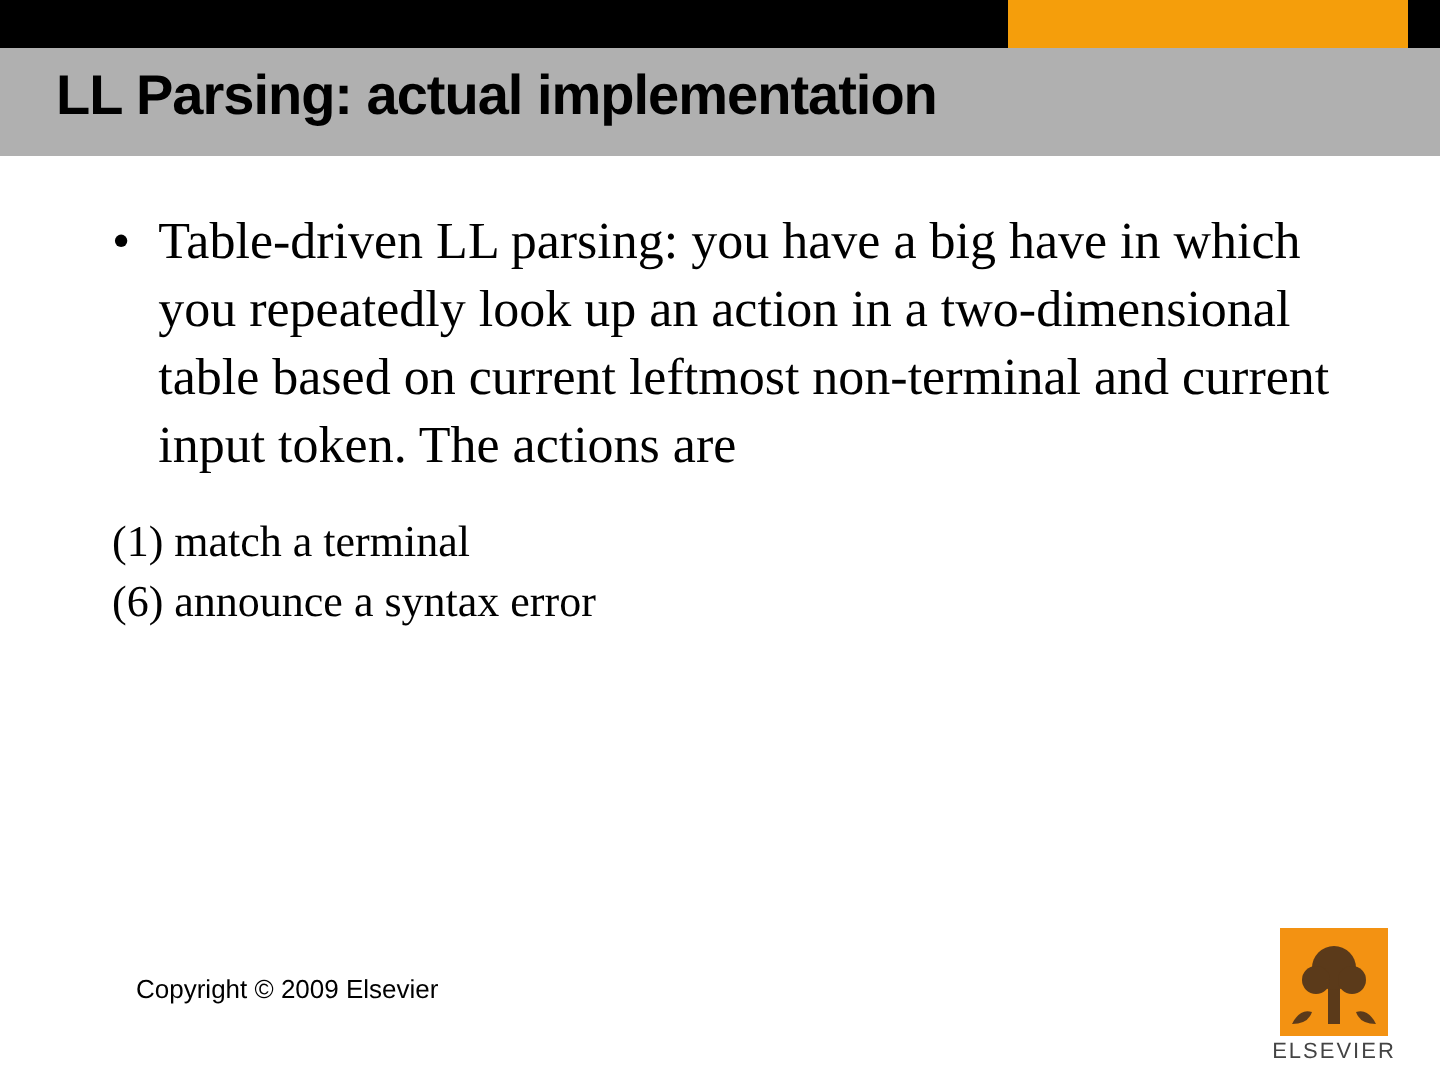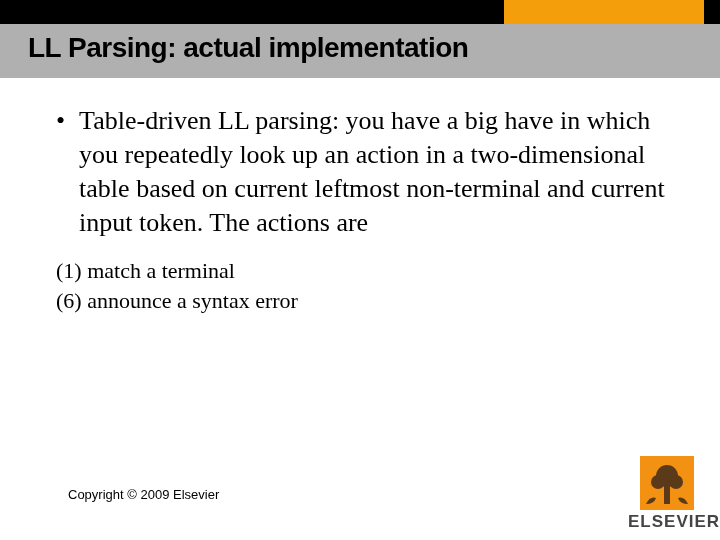--- a/index.html
+++ b/index.html
@@ -19,21 +19,21 @@
 
     .sublist { margin-top: 16px; }
     .sub-item { font-size: 22px; line-height: 30px; color: #000; }
 
     .copyright { position: absolute; bottom: 38px; left: 28px; font-family: Arial, Helvetica, sans-serif; font-size: 13px; color: #000; margin-left: 40px; }
 
     .logo { position: absolute; bottom: 8px; right: 14px; width: 78px; text-align: center; }
     .logo-mark { width: 54px; height: 54px; margin: 0 auto 2px; background: #f39212; position: relative; }
     .logo-tree { position: absolute; top: 0; left: 0; width: 54px; height: 54px; }
     .logo-tree svg { width: 54px; height: 54px; display: block; }
-    .logo-text { font-family: Arial, Helvetica, sans-serif; font-size: 17px; letter-spacing: 1px; color: #444; font-weight: bold; }
+    .logo-text { font-family: Arial, Helvetica, sans-serif; font-size: 11px; letter-spacing: 1px; color: #444; }
   </style>
 </head>
 <body>
 
 <div class="slide">
   <div class="header-black"></div>
   <div class="header-orange"></div>
   <div class="header-gray"></div>
 
   <div class="title">LL Parsing: actual implementation</div>

